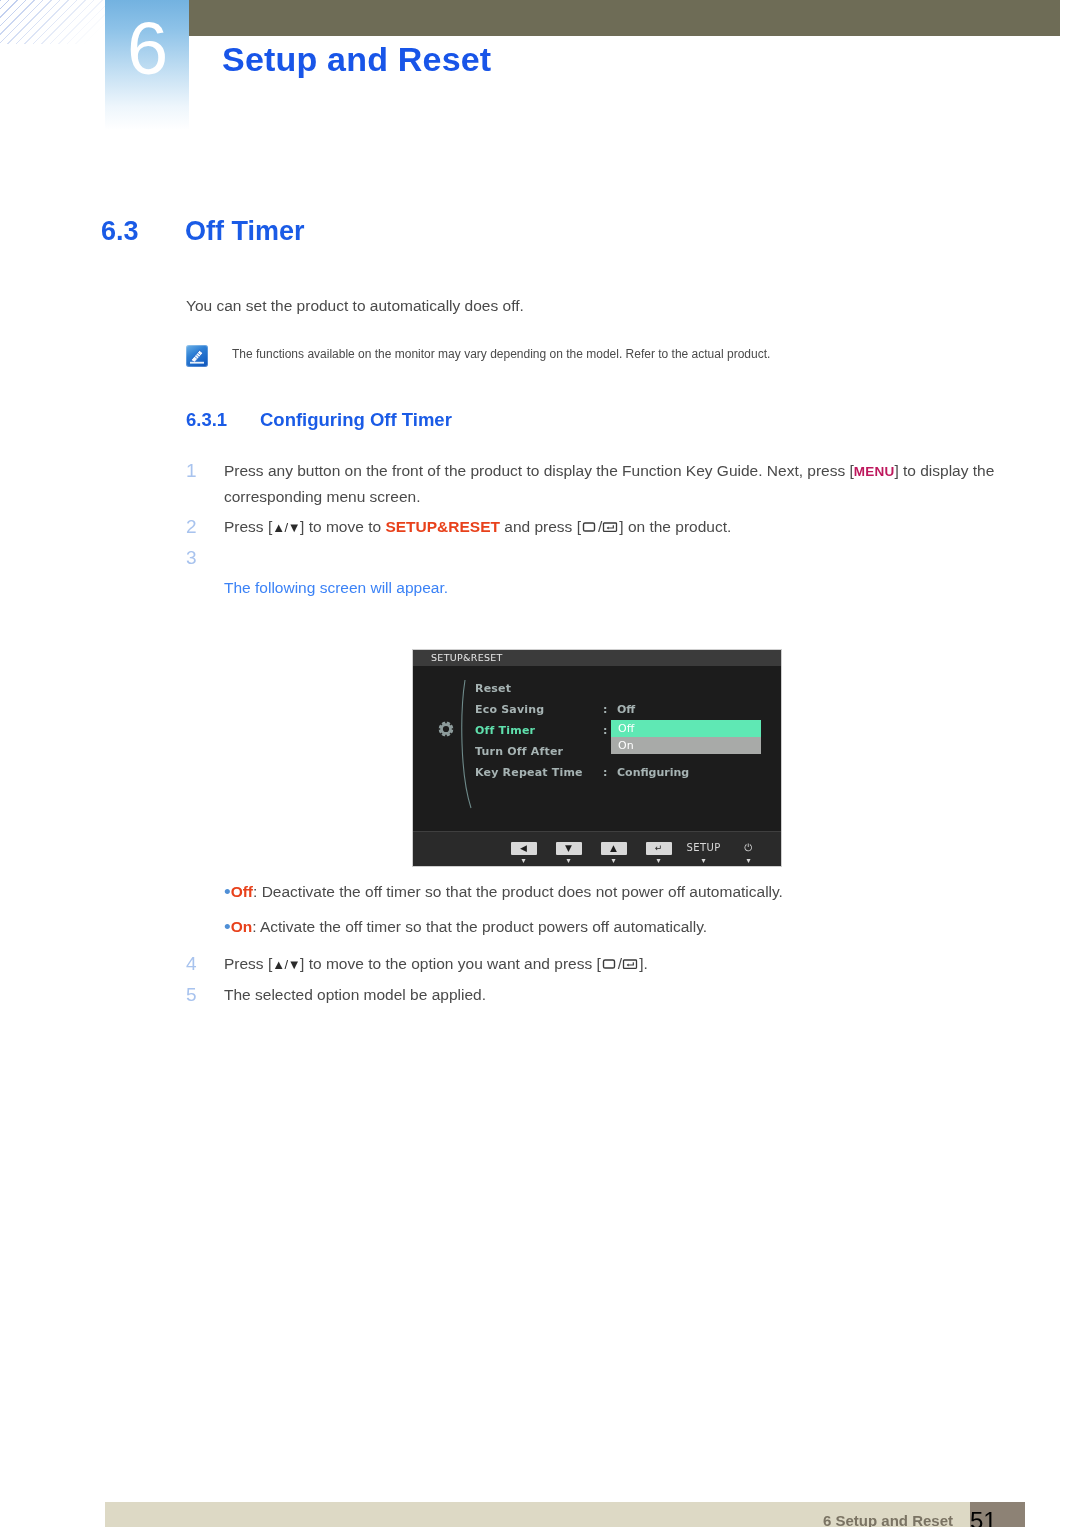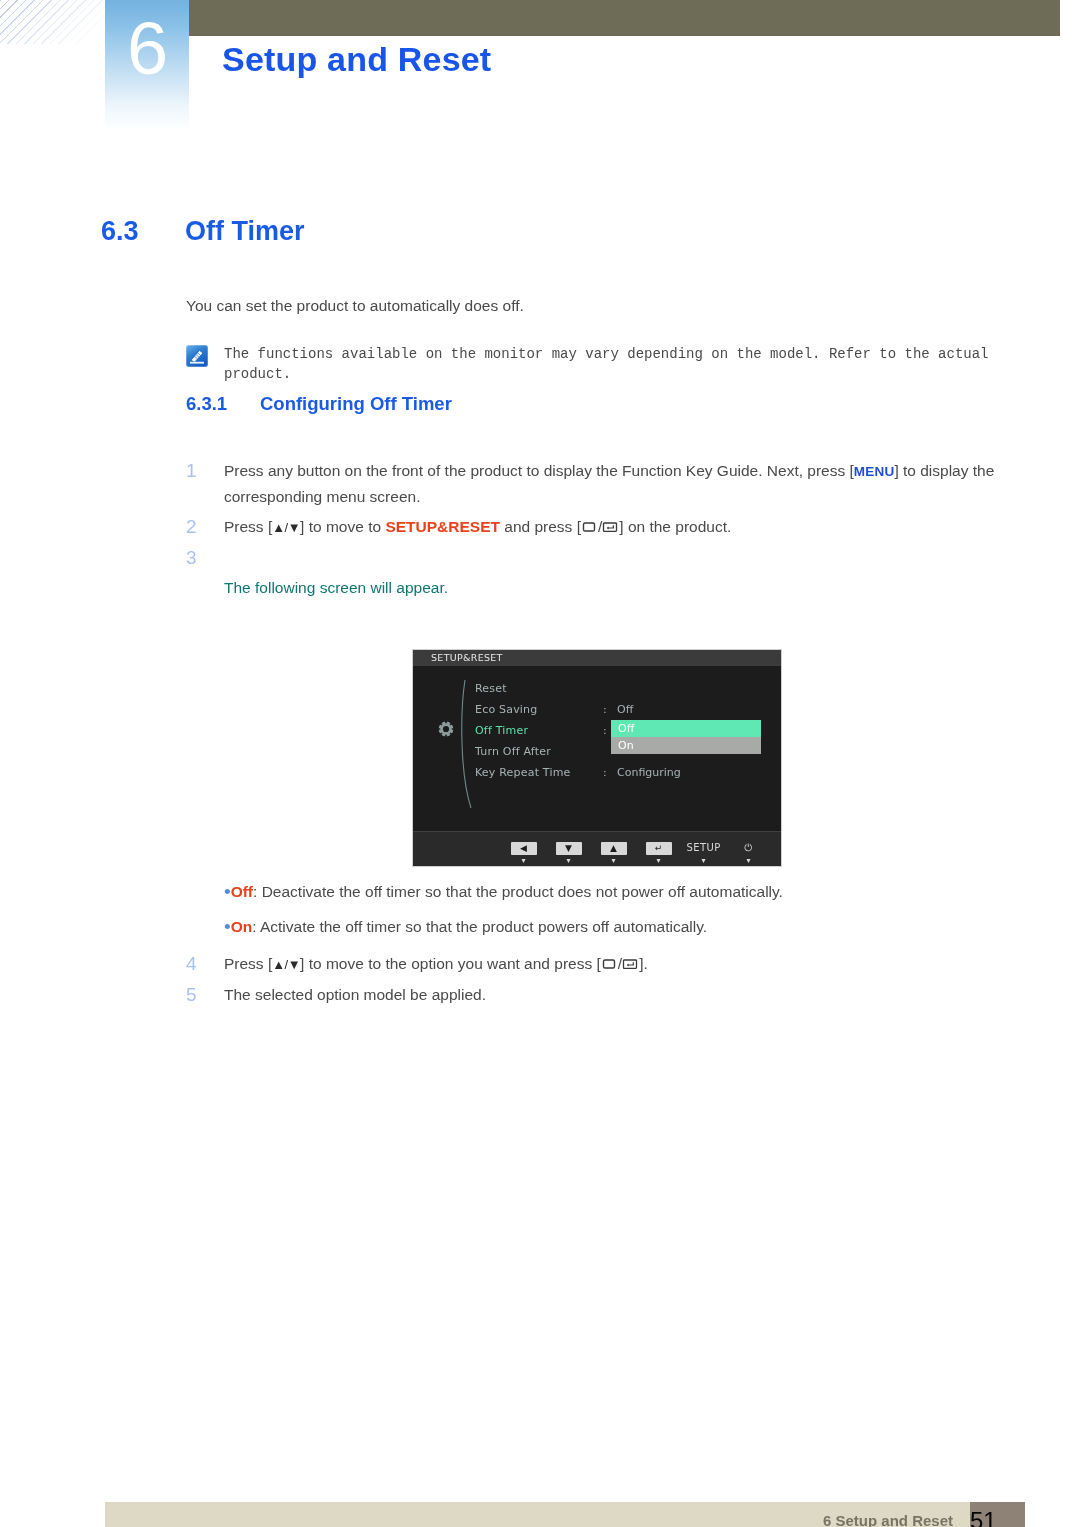--- a/index.html
+++ b/index.html
@@ -114,30 +114,29 @@
     height: 22px;
     flex: 0 0 22px;
     border-radius: 3px;
     background: linear-gradient(150deg, #6eb3e8 0%, #2e7fd4 38%, #0b52bb 100%);
     position: relative;
     margin-top: 1px;
     box-shadow: inset 0 0 0 1px rgba(255,255,255,0.25);
   }
   .note-icon svg { position:absolute; top:0; left:0; }
   .note-text {
-    margin-left: 16px;
-    font-size: 14px;
+    margin-left: 24px;
+    font-size: 12px;
     color: #4a4a4a;
     line-height: 20px;
-    font-family: Liberation Mono, monospace;
   }
 
   .sub-heading {
     position: absolute;
-    top: 393px;
+    top: 409px;
     left: 186px;
     font-size: 18.5px;
     font-weight: bold;
     color: #1a5be6;
     white-space: nowrap;
   }
   .sub-heading .sub-num { display: inline-block; width: 74px; }
 
   
   .steps { position: absolute; top: 458px; left: 186px; width: 830px; }
@@ -154,25 +153,25 @@
     font-weight: 400;
   }
   .step-body {
     font-size: 15.5px;
     color: #4a4a4a;
     line-height: 25px;
   }
   .plain-line {
     margin-left: 38px;
     font-size: 15.5px;
-    color: #0f766e;
+    color: #3b82f6;
     line-height: 25px;
   }
   .kw { color: #e8411b; font-weight: bold; }
-  .kbold { color: #1d4ed8; font-weight: bold; font-size: 13.5px; letter-spacing: 0.2px; }
+  .kbold { color: #be185d; font-weight: bold; font-size: 13.5px; letter-spacing: 0.2px; }
   .tri { font-size: 13px; color: #2b2b2b; letter-spacing: -0.5px; }
   .glyph {
     display: inline-block;
     position: relative;
     width: 17px;
     height: 13px;
     vertical-align: -2px;
   }
   .glyph svg { position: absolute; top: 0; left: 0; }
 
@@ -237,20 +236,21 @@
     top: 28px;
     left: 46px;
     width: 24px;
     height: 132px;
   }
   .osd-list {
     position: absolute;
     top: 28px;
     left: 62px;
     width: 300px;
+    font-weight: bold;
   }
   .osd-row {
     height: 21px;
     display: flex;
     align-items: center;
     position: relative;
   }
   .osd-label {
     width: 128px;
     font-size: 11px;

